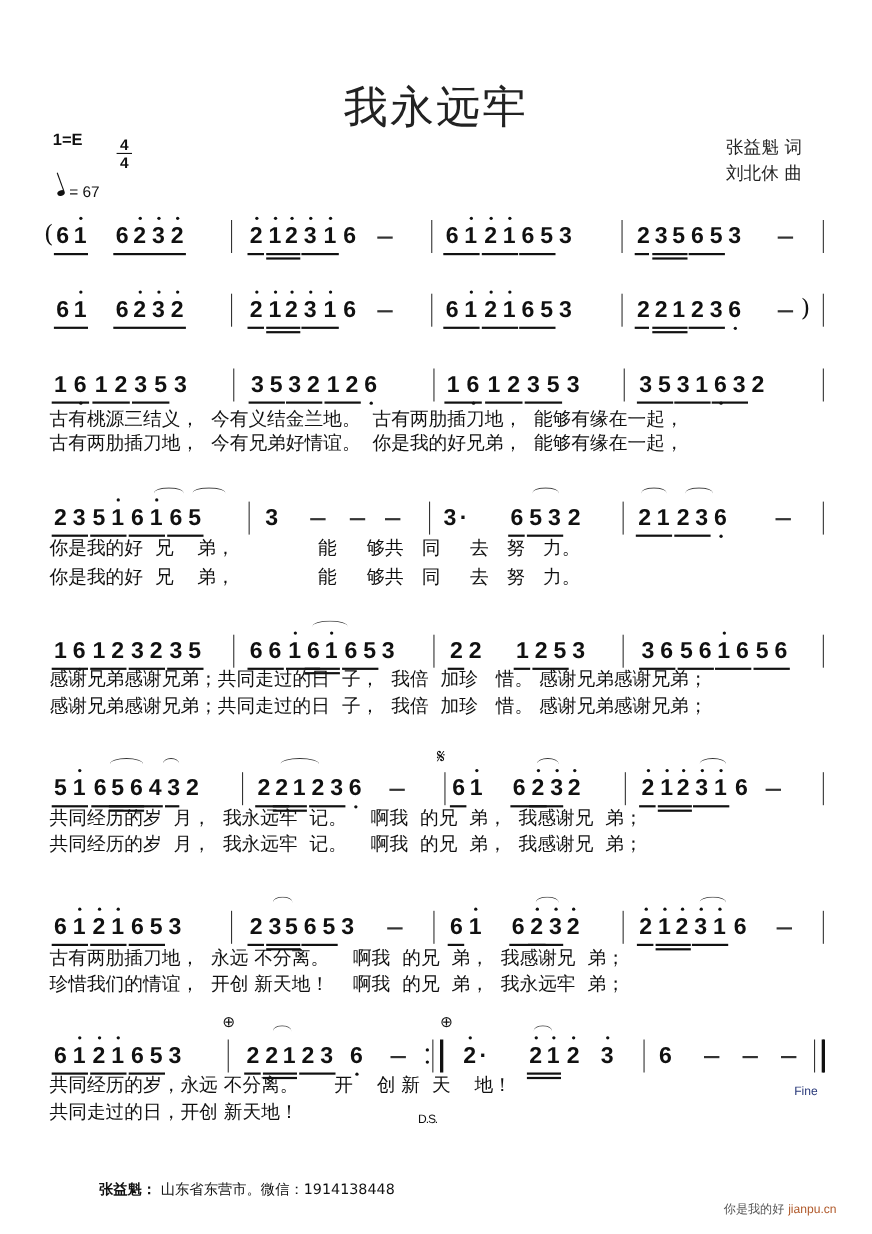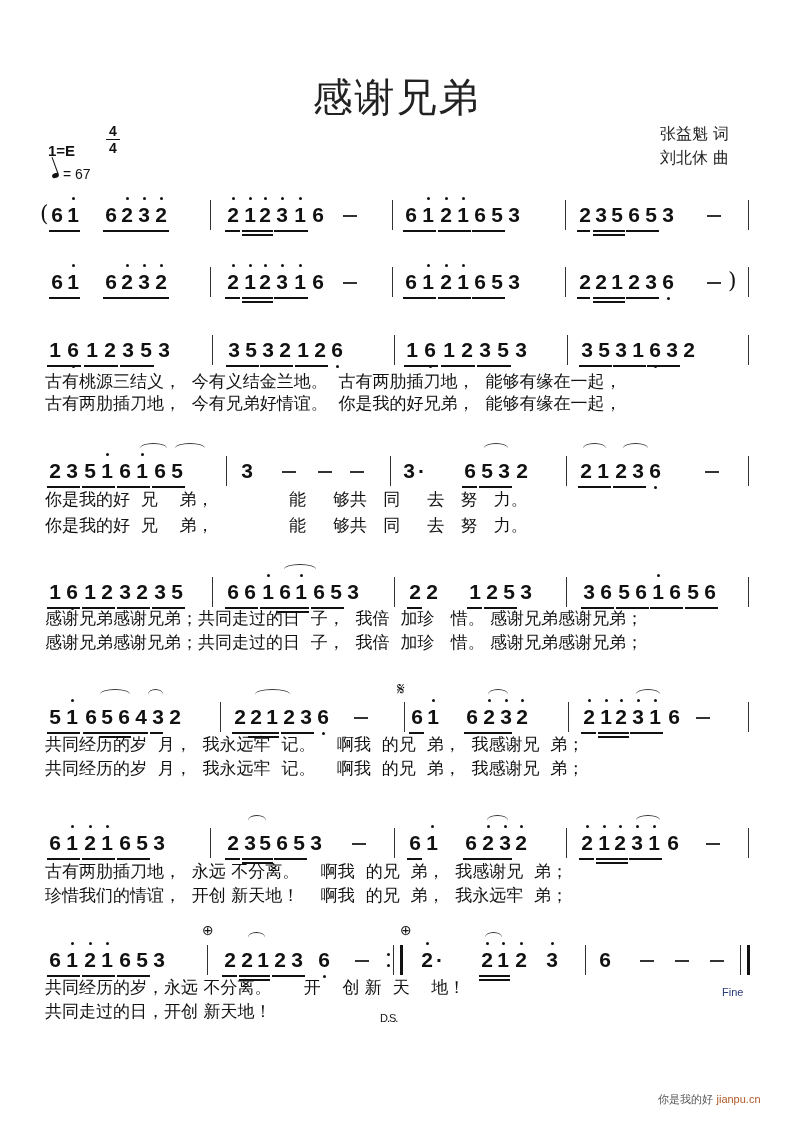--- a/index.html
+++ b/index.html
@@ -1,20 +1,20 @@
 <!DOCTYPE html>
 <html><head>
 <meta charset="utf-8">
 <style>
   html, body { margin:0; padding:0; background:#ffffff; }
   body { width:793px; height:1122px; position:relative; overflow:hidden;
          font-family:"DejaVu Sans", sans-serif; color:#111; }
   .title { position:absolute; left:0; width:793px; top:70px; text-align:center;
            font-size:40px; font-family:"DejaVu Sans", sans-serif; letter-spacing:2px; color:#222; }
-  .key { position:absolute; left:48px; top:142px; font-size:15px; font-weight:bold; font-family:"Liberation Sans", sans-serif; }
+  .key { position:absolute; left:48px; top:119px; font-size:15px; font-weight:bold; font-family:"Liberation Sans", sans-serif; }
   .timesig { position:absolute; left:106px; top:124px; width:14px; text-align:center;
              font-size:14px; font-weight:bold; line-height:14px; font-family:"Liberation Sans", sans-serif; }
   .timesig .bar { border-top:1.5px solid #111; margin:1px 0; }
   .tempo { position:absolute; left:52px; top:166px; font-size:14px; font-family:"Liberation Sans", sans-serif; }
   .tempo .note-head { display:inline-block; width:7px; height:5px; background:#111; border-radius:50%;
                       transform:rotate(-20deg); position:relative; top:-1px; }
   .tempo .stem { position:absolute; left:6px; top:-16px; width:1px; height:18px; background:#111; }
   .credits { position:absolute; left:660px; top:122px; font-size:16px; line-height:24px; color:#222; }
 
   .system { position:absolute; left:0; width:793px; }
@@ -38,21 +38,21 @@
   .repeatdots { position:absolute; width:3px; }
   .repeatdots i { display:block; width:3px; height:3px; border-radius:50%; background:#111; margin-bottom:8px; }
   .footer { position:absolute; left:90px; top:1073px; font-size:13px; line-height:17px; color:#111; font-family:"DejaVu Sans", sans-serif; }
   .footer b { font-weight:bold; }
   .watermark { position:absolute; left:658px; top:1092px; font-size:11px; color:#555; }
   .watermark .en { color:#b0592a; font-family:"Liberation Sans", sans-serif; }
 </style>
 </head>
 <body>
 
-<div class="title">感谢兄弟</div>
+<div class="title">我永远牢</div>
 
 <div class="key">1=E</div>
 <div class="timesig">
   <div>4</div>
   <div class="bar"></div>
   <div>4</div>
 </div>
 <div class="tempo">
   <span class="note-head"><span class="stem"></span></span>
   <span>= 67</span>
@@ -461,17 +461,18 @@
       <div class="slur" style="left: 248px; width: 17px; top: 932px;"></div>
       <div class="slur" style="left: 485px; width: 17px; top: 932px;"></div>
       <div class="lyric" style="left: 45px; top: 976px; width: 720px;">共同经历的岁，永远 不分离。      开    创 新  天    地！</div>
       <div class="lyric" style="left: 45px; top: 1000px; width: 720px;">共同走过的日，开创 新天地！</div>
       <div class="ds" style="left: 380px; top: 1012px;">D.S.</div>
       <div class="fine" style="left: 722px; top: 986px;">Fine</div>
     </div>
   </div>
 
 <div class="footer">
+  <div><b>张益魁：</b><span> 山东省东营市。微信：1914138448</span></div>
 </div>
 <div class="watermark">
   <span>你是我的好</span>
   <span class="en">jianpu.cn</span>
 </div>
 
 </body></html>

